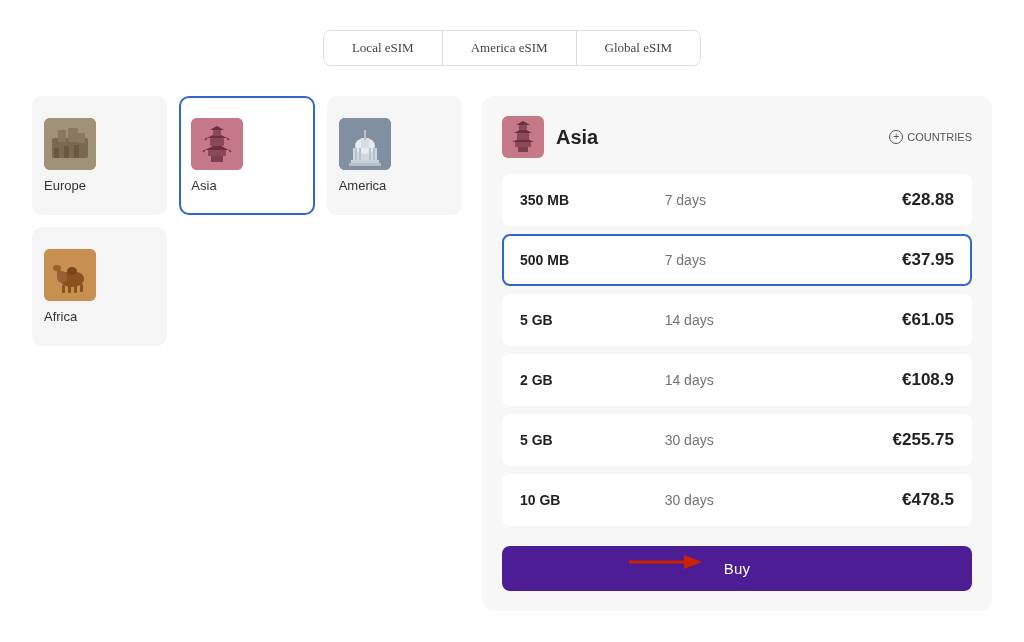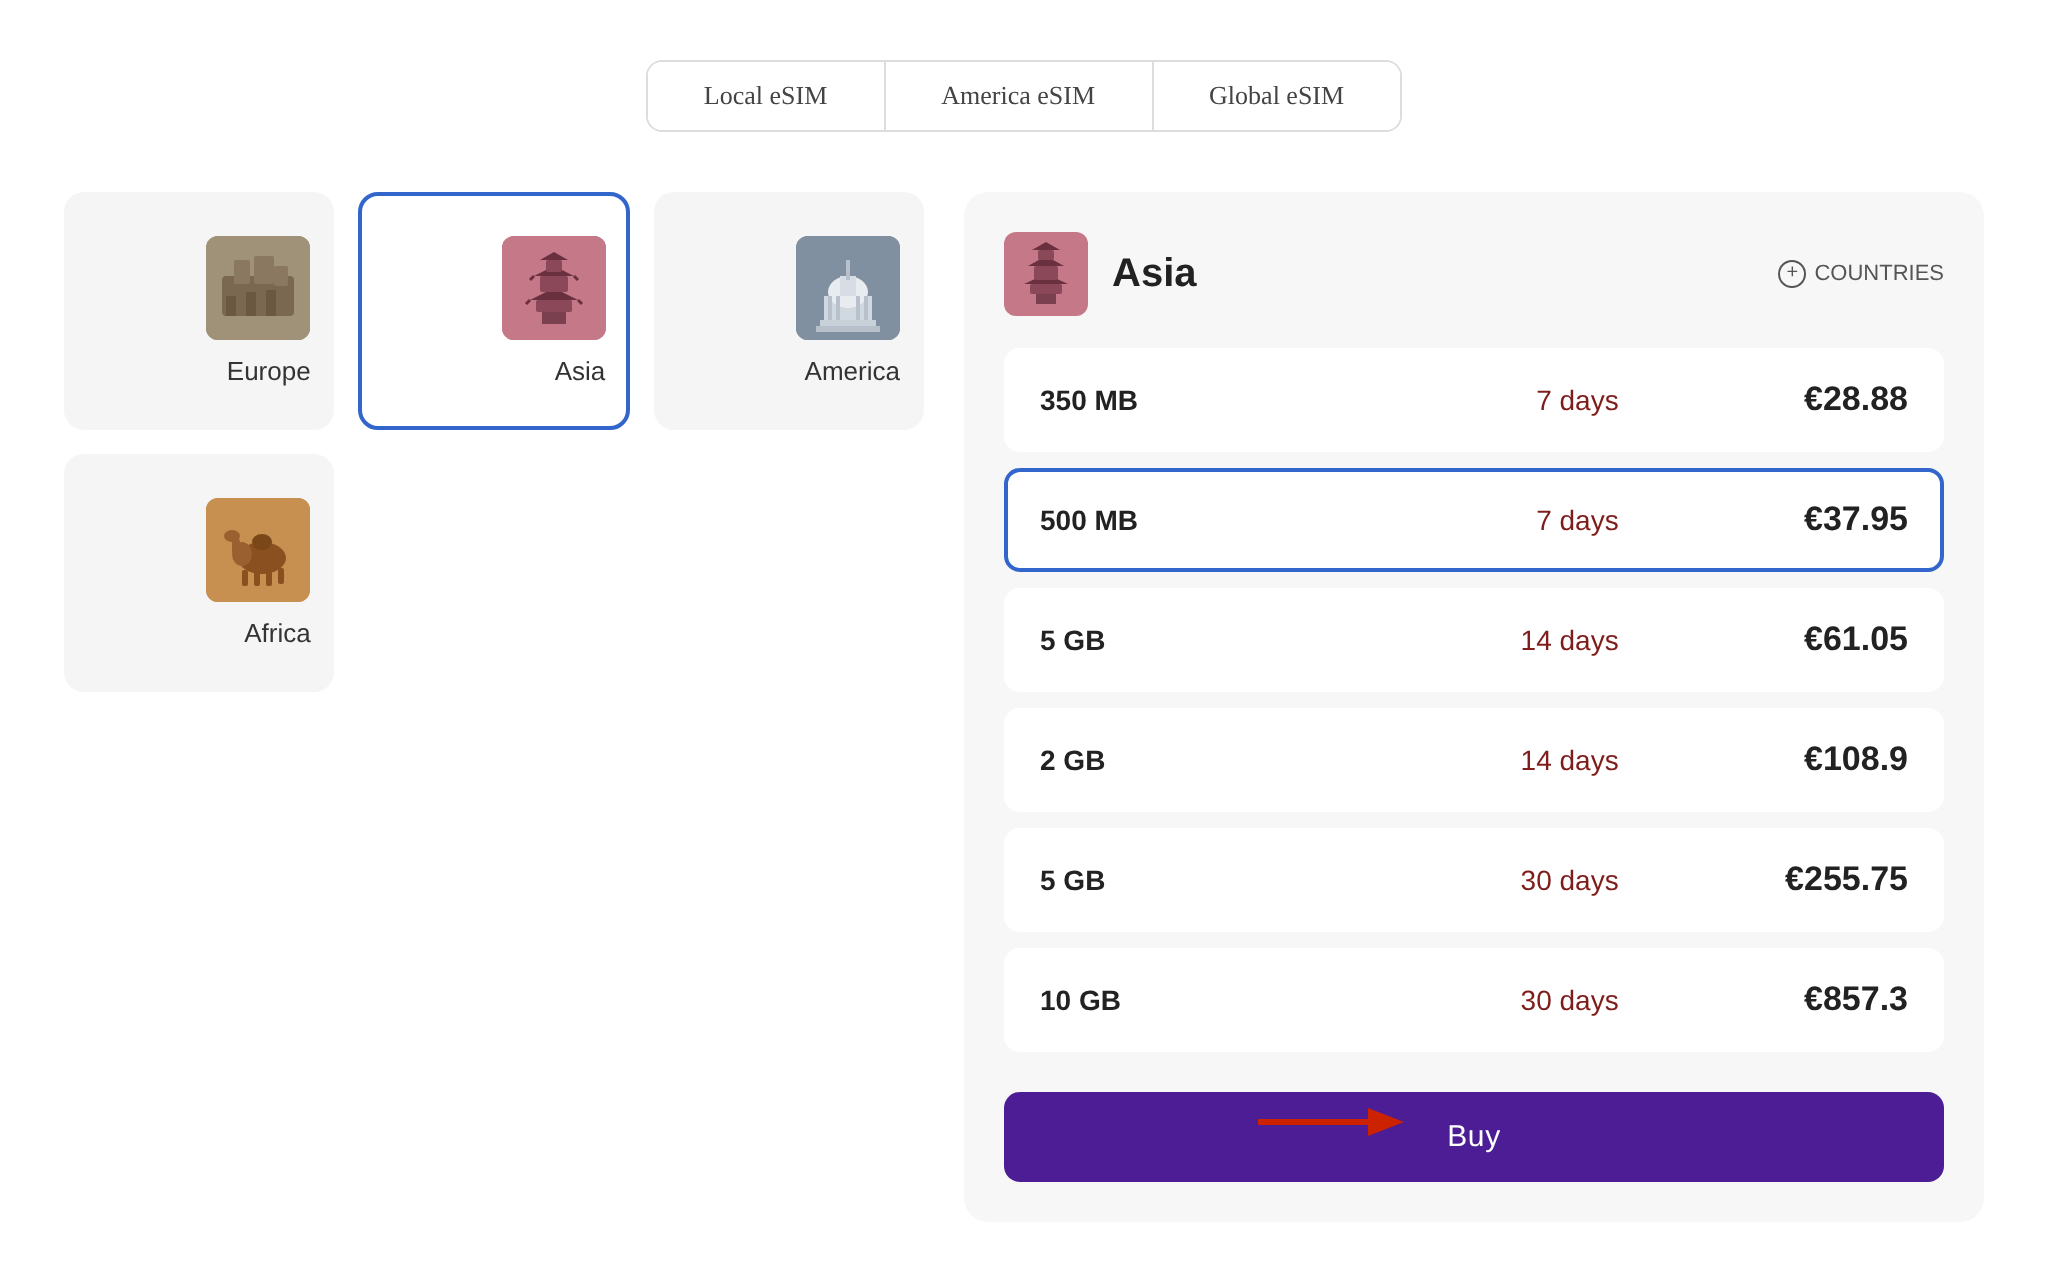--- a/index.html
+++ b/index.html
@@ -54,21 +54,21 @@
       width: 430px;
       align-content: start;
     }
 
     .region-card {
       background: #f5f5f5;
       border-radius: 10px;
       padding: 20px 10px;
       display: flex;
       flex-direction: column;
-      align-items: flex-end;
+      align-items: flex-start;
       cursor: pointer;
       border: 2px solid transparent;
       min-height: 110px;
       justify-content: center;
     }
     .region-card.selected {
       border-color: #3366cc;
       background: #fff;
     }
 
@@ -176,22 +176,22 @@
     .plan-row.selected-plan {
       border-color: #3366cc;
     }
     .plan-data {
       font-size: 14px;
       font-weight: 600;
       color: #222;
     }
     .plan-days {
       font-size: 14px;
-      color: #7f1d1d;
-      text-align: right;
+      color: #737373;
+      text-align: left;
     }
     .plan-price {
       font-size: 17px;
       font-weight: 600;
       color: #222;
       text-align: right;
     }
 
     
     .buy-area {
@@ -360,21 +360,21 @@
     <span class="plan-price">€108.9</span>
   </div>
         <div class="plan-row">
     <span class="plan-data">5 GB</span>
     <span class="plan-days">30 days</span>
     <span class="plan-price">€255.75</span>
   </div>
         <div class="plan-row">
     <span class="plan-data">10 GB</span>
     <span class="plan-days">30 days</span>
-    <span class="plan-price">€857.3</span>
+    <span class="plan-price">€478.5</span>
   </div>
       </div>
 
     <div class="buy-area">
       <button class="buy-btn">Buy</button>
     </div>
 
   </div>
 
 </div>

